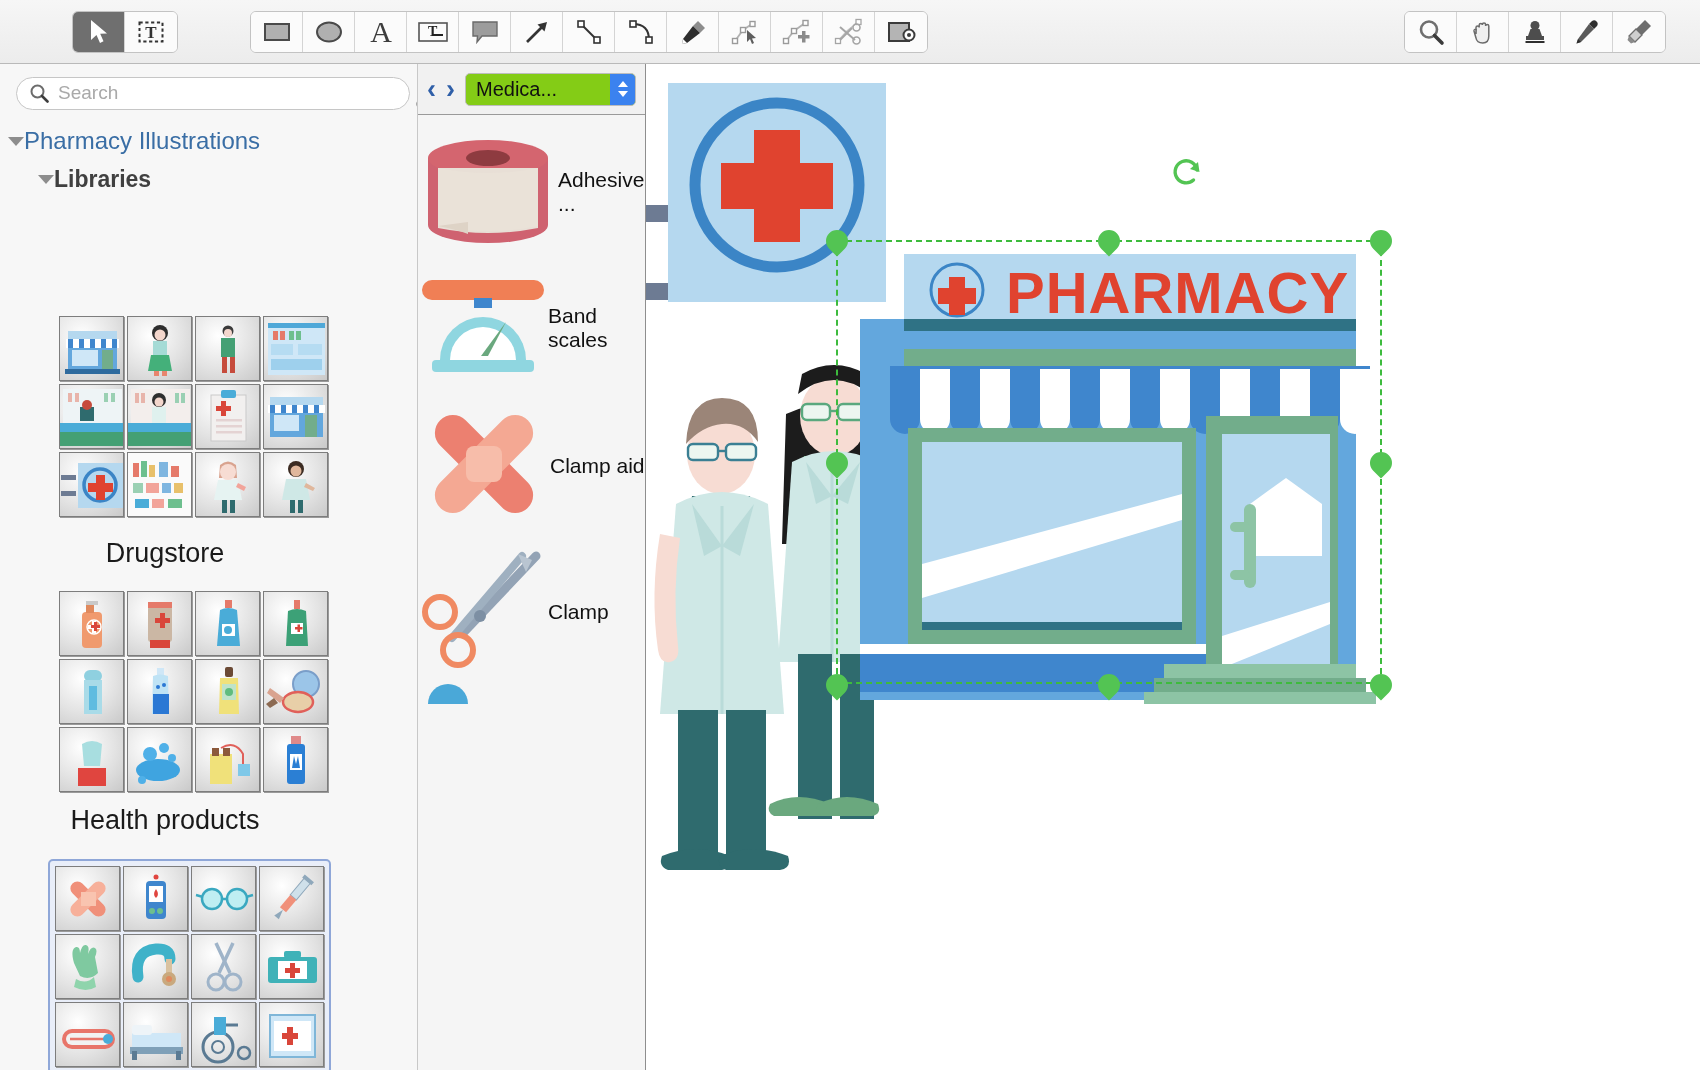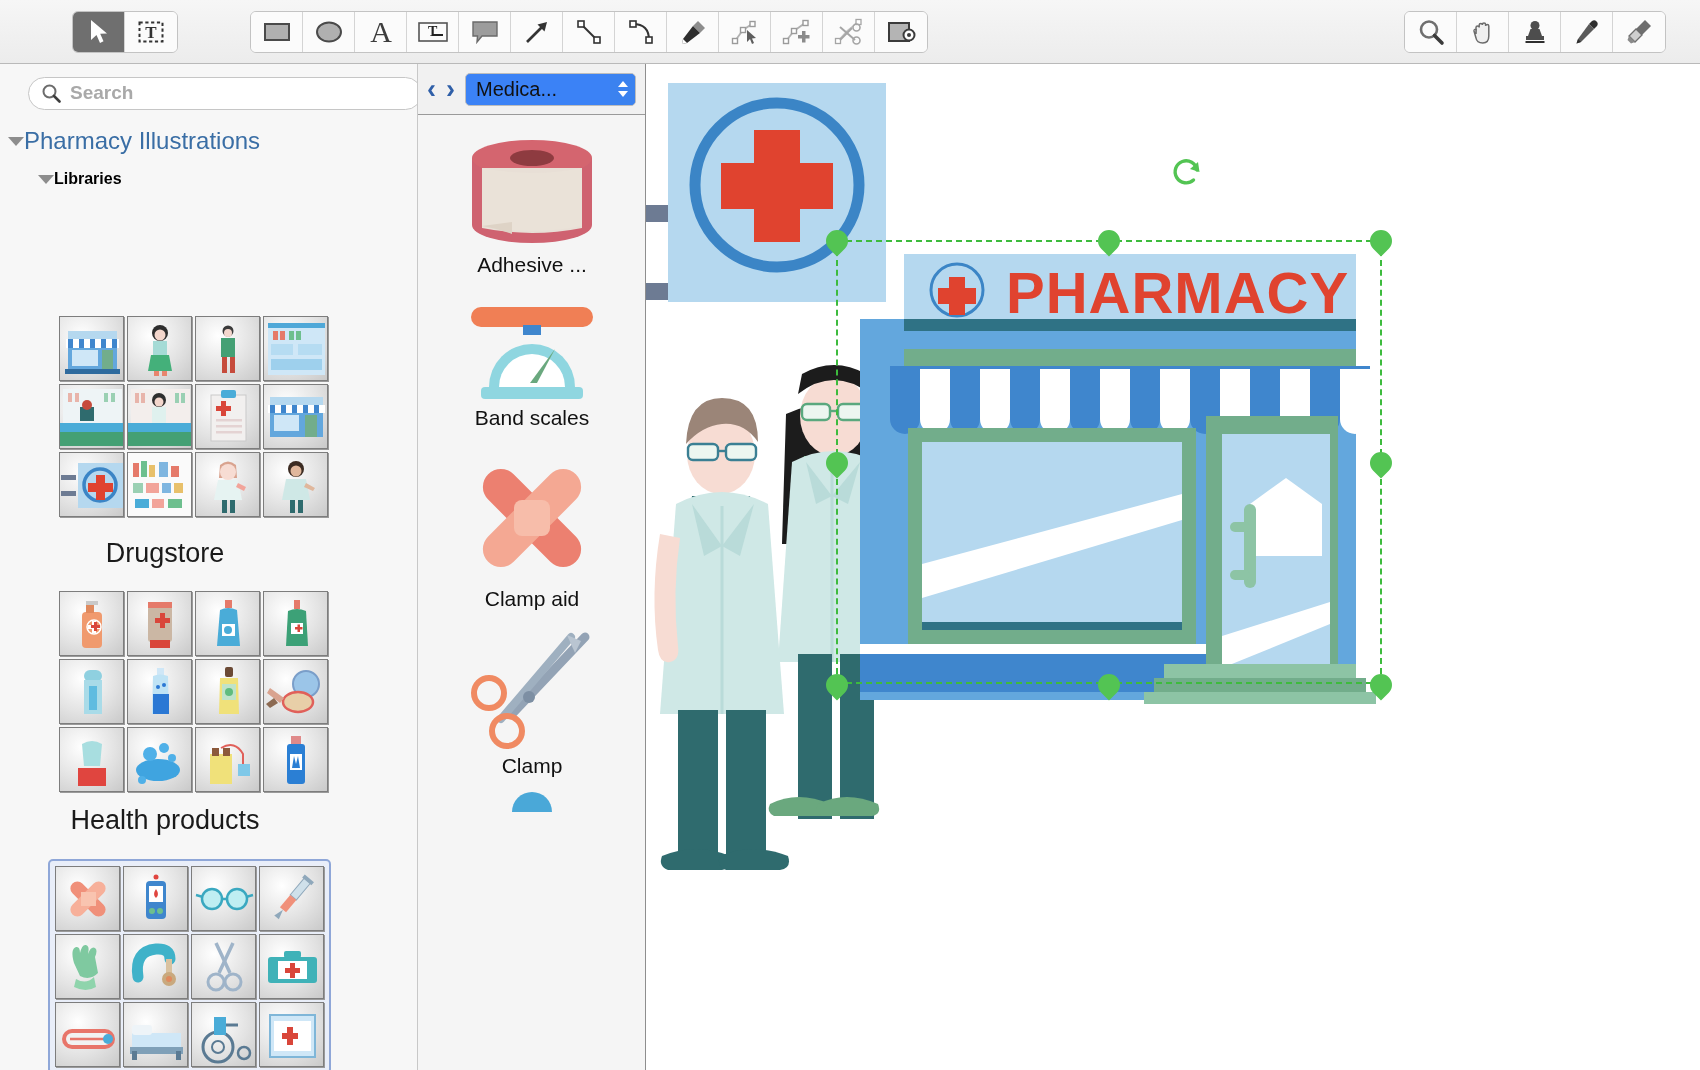--- a/index.html
+++ b/index.html
@@ -33,39 +33,39 @@
   .tb-btn.active { background: #6f6f6f; }
   .tb-btn svg { display: block; }
 
   
   .sidebar {
     position: absolute; left: 0; top: 64px; width: 418px; height: 1006px;
     background: #f7f7f7; border-right: 1px solid #c8c8c8;
     overflow: hidden;
   }
   .search-row {
-    position: absolute; left: 16px; top: 0; width: 462px; height: 58px;
-    display: flex; align-items: center; padding: 0 12px; font-weight: bold;
+    position: absolute; left: 4px; top: 0; width: 462px; height: 58px;
+    display: flex; align-items: center; padding: 0 12px;
   }
   .search-box {
     flex: 1; height: 33px; background: #ffffff;
     border: 1px solid #c6c6c6; border-radius: 17px;
     display: flex; align-items: center; padding: 0 12px; gap: 9px;
   }
   .search-box .ph { color: #a9a9a9; font-size: 19px; }
   .magic-icon { width: 44px; height: 40px; display:flex; align-items:center; justify-content:center; }
 
   .tree { position: absolute; left: 0; top: 58px; width: 418px; }
   .tree-row { display: flex; align-items: center; }
   .tree-row.lvl1 { padding-left: 8px; height: 38px; }
   .tree-row.lvl2 { padding-left: 38px; height: 38px; }
   .caret { width: 0; height: 0; border-left: 8px solid transparent;
            border-right: 8px solid transparent; border-top: 9px solid #8d8d8d; }
   .tree-label { color: #3a6ea5; font-size: 24px; }
-  .tree-label.bold { font-weight: bold; color: #000000; font-size: 16px; }
+  .tree-label.bold { font-weight: bold; color: #404040; font-size: 23px; }
 
   .lib-block { position: absolute; left: 0; width: 418px; }
   .lib-grid {
     display: grid; grid-template-columns: repeat(4, 65px);
     gap: 3px; padding: 5px;
     border: 2px solid transparent; border-radius: 5px;
     width: fit-content;
   }
   .lib-grid.selected { border-color: #8fa7d8; background: #e9eef9; }
   .thumb {
@@ -82,32 +82,32 @@
     position: absolute; left: 418px; top: 64px; width: 228px; height: 1006px;
     background: #f5f5f5; border-right: 1px solid #8e8e8e;
   }
   .stencil-head {
     height: 51px; display: flex; align-items: center; gap: 10px;
     padding: 0 9px; border-bottom: 1px solid #9a9a9a;
     background: #f1f1f1;
   }
   .nav-arrow { font-size: 27px; color: #2f5fa8; font-weight: bold; line-height: 1; cursor: default; }
   .combo {
-    flex: 1; height: 33px; background: #3b82f6; border: 1px solid #bdbdbd;
+    flex: 1; height: 33px; background: #84cc16; border: 1px solid #bdbdbd;
     border-radius: 5px; display: flex; align-items: center; justify-content: space-between;
     padding-left: 10px; overflow: hidden;
   }
   .combo-text { font-size: 20px; color: #111; white-space: nowrap; }
   .stepper {
     width: 25px; height: 31px; background: #3b82ef; border-radius: 0 4px 4px 0;
     display: flex; flex-direction: column; align-items: center; justify-content: center;
     color: #fff; font-size: 11px; line-height: 9px;
   }
   .stencil-list { position: absolute; top: 52px; left: 0; right: 0; bottom: 0; overflow: hidden; }
-  .stencil-item { width: 228px; display: flex; flex-direction: column; align-items: center; }
+  .stencil-item { width: 228px; display: flex; flex-direction: row; align-items: center; }
   .stencil-art { display: flex; align-items: center; justify-content: center; }
   .stencil-label { font-size: 21px; color: #111; margin-top: 3px; }
 
   
   .canvas {
     position: absolute; left: 646px; top: 64px; width: 1054px; height: 1006px;
     background: #ffffff; overflow: hidden;
   }
   .sel-box {
     position: absolute; border: 2px dashed #3dbb3d; pointer-events: none;

